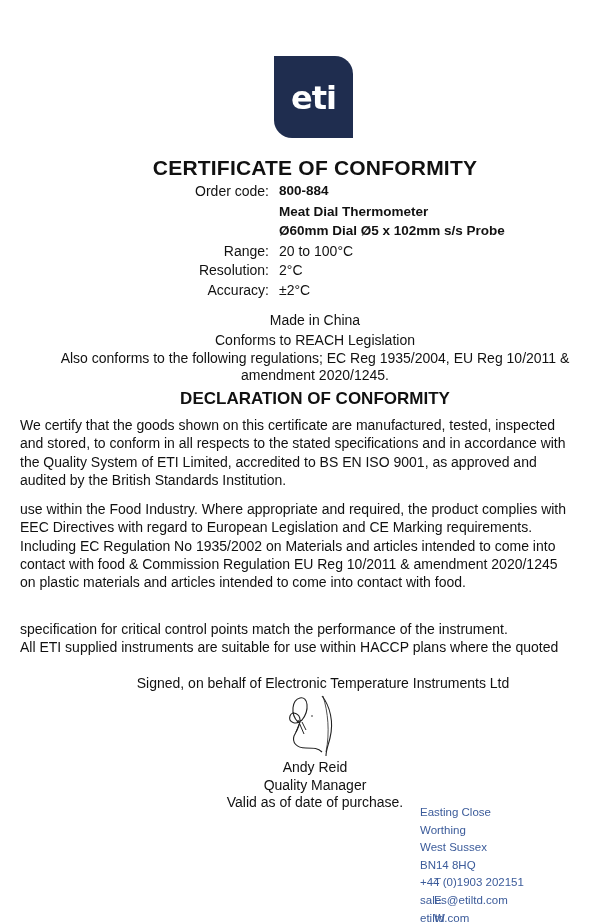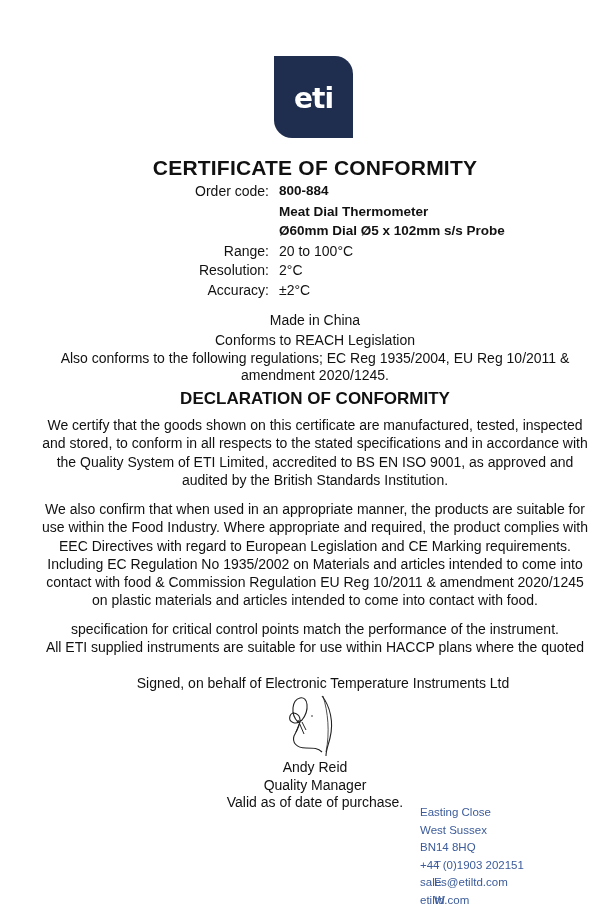--- a/index.html
+++ b/index.html
@@ -7,41 +7,41 @@
       width: 614px; height: 924px; position: relative; overflow: hidden;
       font-family: "Liberation Sans", sans-serif; color: #111111;
     }
     .logo {
       position: absolute; left: 274px; top: 56px; width: 79px; height: 82px;
       background: #1f2d4f;
       border-radius: 0 18px 0 18px;
       display: flex; align-items: center; justify-content: center;
     }
     .logo span {
-      color: #ffffff; font-weight: bold; font-size: 28px; letter-spacing: -1px;
+      color: #ffffff; font-weight: bold; font-size: 32px; letter-spacing: -1px;
       font-family: "DejaVu Sans", sans-serif; margin-top: 2px;
     }
     .title {
       position: absolute; left: 0; width: 630px; top: 156px; text-align: center;
       font-weight: bold; font-size: 21px; letter-spacing: 0.2px;
     }
     .spec-row { position: absolute; font-size: 14px; line-height: 18px; }
     .spec-label { position: absolute; right: 345px; text-align: right; white-space: nowrap; width: 200px; }
     .spec-value { position: absolute; left: 279px; white-space: nowrap; }
     .bold { font-weight: bold; font-size: 13.5px; }
     .center-line {
       position: absolute; left: 0; width: 630px; text-align: center;
       font-size: 14px; line-height: 18px; white-space: nowrap;
     }
     .heading2 {
       position: absolute; left: 0; width: 630px; text-align: center;
       font-weight: bold; font-size: 17px; top: 389px;
     }
     .para {
-      position: absolute; left: 20px; width: 590px; text-align: center;
+      position: absolute; left: 20px; width: 590px; 
       font-size: 14px; line-height: 18.3px;
     }
     .para p { margin: 0; }
     .sig {
       position: absolute; left: 282px; top: 692px; width: 60px; height: 65px;
     }
     .addr {
       position: absolute; left: 420px; width: 143px; font-size: 11.5px;
       color: #3b5b9a; line-height: 17.6px; font-family: "Liberation Sans", sans-serif;
     }
@@ -90,21 +90,20 @@
 <div class="heading2">DECLARATION OF CONFORMITY</div>
 
 <div class="para" style="top:416px;">
   <p>We certify that the goods shown on this certificate are manufactured, tested, inspected</p>
   <p>and stored, to conform in all respects to the stated specifications and in accordance with</p>
   <p>the Quality System of ETI Limited, accredited to BS EN ISO 9001, as approved and</p>
   <p>audited by the British Standards Institution.</p>
 </div>
 
 <div class="para" style="top:500px;">
-  <p>We also confirm that when used in an appropriate manner, the products are suitable for</p>
   <p>use within the Food Industry. Where appropriate and required, the product complies with</p>
   <p>EEC Directives with regard to European Legislation and CE Marking requirements.</p>
   <p>Including EC Regulation No 1935/2002 on Materials and articles intended to come into</p>
   <p>contact with food &amp; Commission Regulation EU Reg 10/2011 &amp; amendment 2020/1245</p>
   <p>on plastic materials and articles intended to come into contact with food.</p>
 </div>
 
 <div class="para" style="top:620px;">
   <p>specification for critical control points match the performance of the instrument.</p>
   <p>All ETI supplied instruments are suitable for use within HACCP plans where the quoted</p>
@@ -119,20 +118,21 @@
   <path d="M41 4 C46 20 48 40 44 60" fill="none" stroke="#222" stroke-width="0.8"></path>
   <circle cx="30" cy="24" r="0.8" fill="#222"></circle>
 </svg>
 
 <div class="center-line" style="top:758px; left:0; width:630px;">Andy Reid</div>
 <div class="center-line" style="top:776px; left:0; width:630px;">Quality Manager</div>
 <div class="center-line" style="top:793px; left:0; width:630px;">Valid as of date of purchase.</div>
 
 <div class="addr" style="top:804px;">
   <div class="row">Easting Close</div>
+  <div class="row">Worthing</div>
   <div class="row">West Sussex</div>
   <div class="row">BN14 8HQ</div>
   <div class="row">
     <span class="k">T</span>
     <span>+44 (0)1903 202151</span>
   </div>
   <div class="row">
     <span class="k">E</span>
     <span>sales@etiltd.com</span>
   </div>

